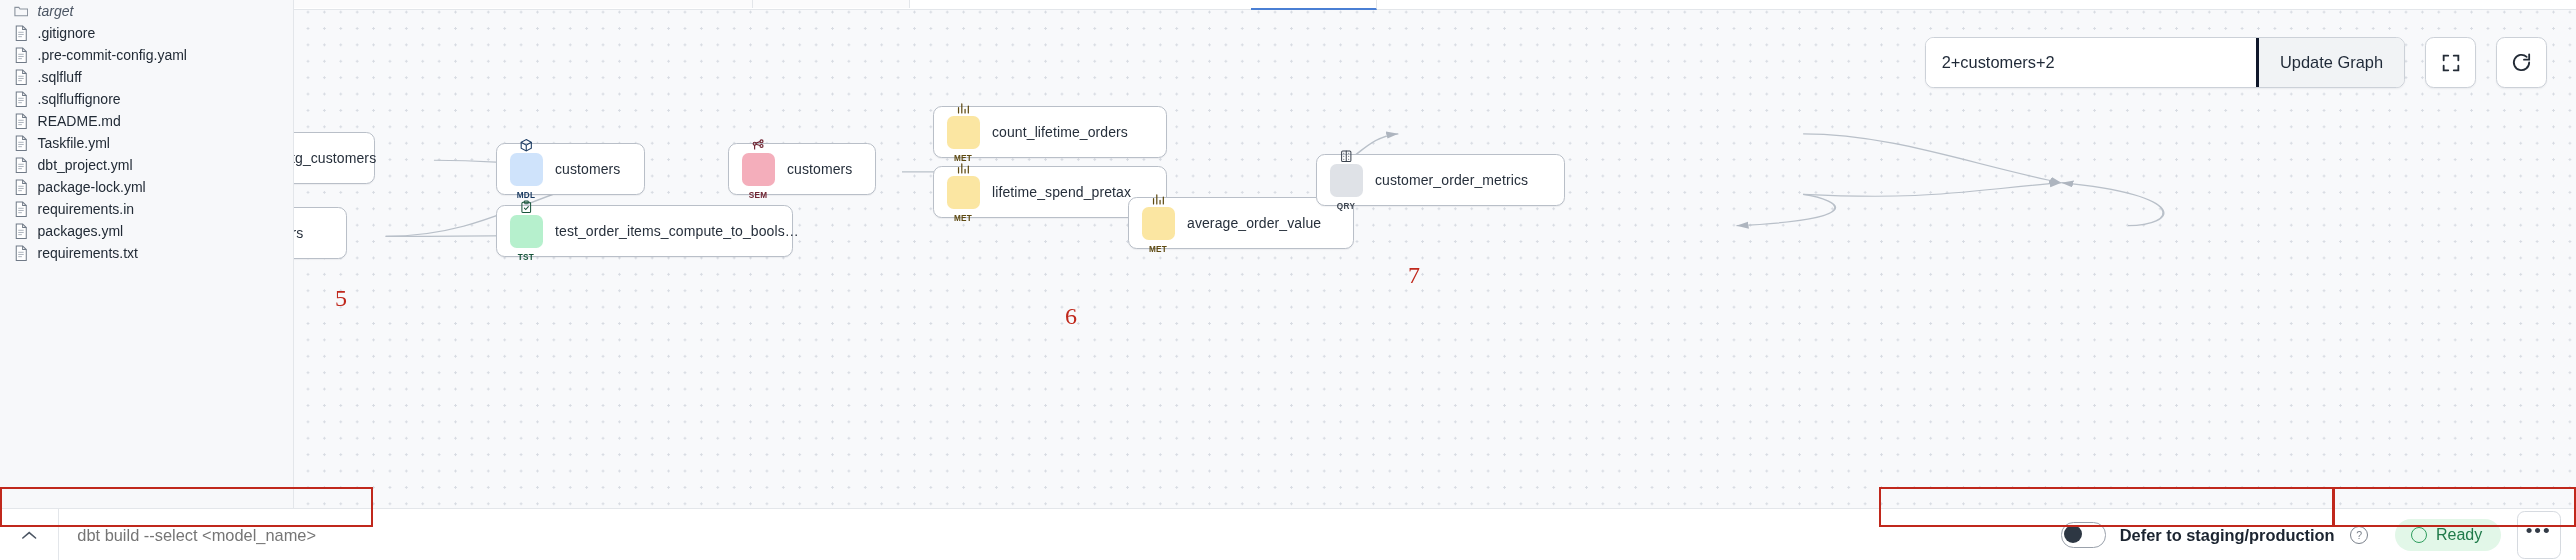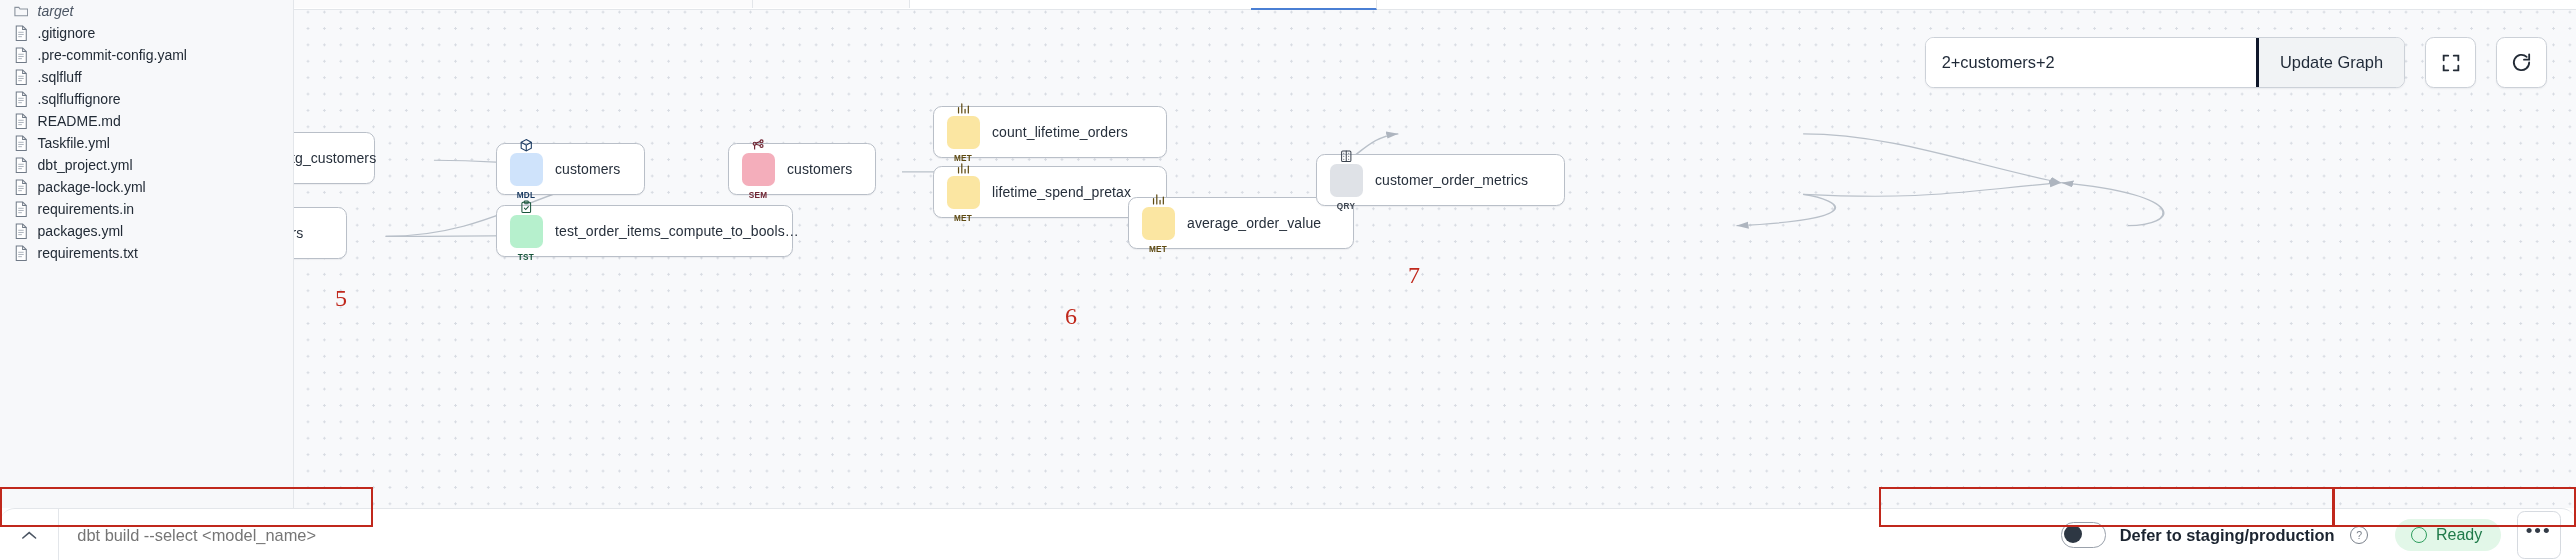--- a/index.html
+++ b/index.html
@@ -207,21 +207,20 @@
 
   
   .bottombar {
     flex: 0 0 52px;
     height: 52px;
     background: #ffffff;
     border-top: 1px solid #e3e6ea;
     display: flex;
     align-items: center;
     position: relative;
-    border-radius: 15px;
   }
   .cmd-zone {
     display: flex;
     align-items: center;
     height: 100%;
     width: 373px;
     flex: 0 0 373px;
     box-sizing: border-box;
   }
   .chevron-cell {

